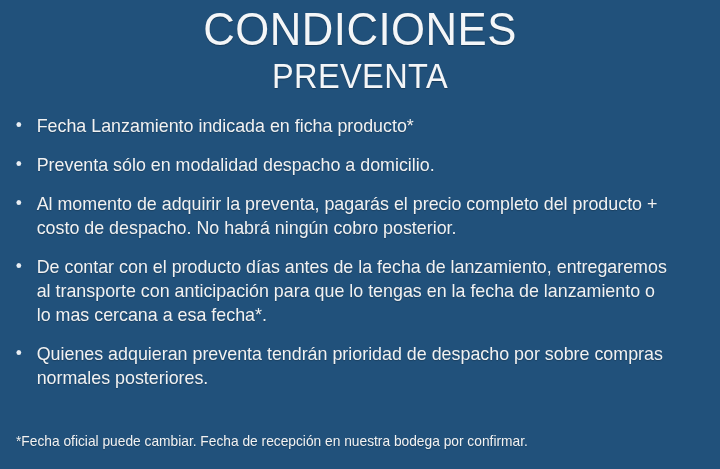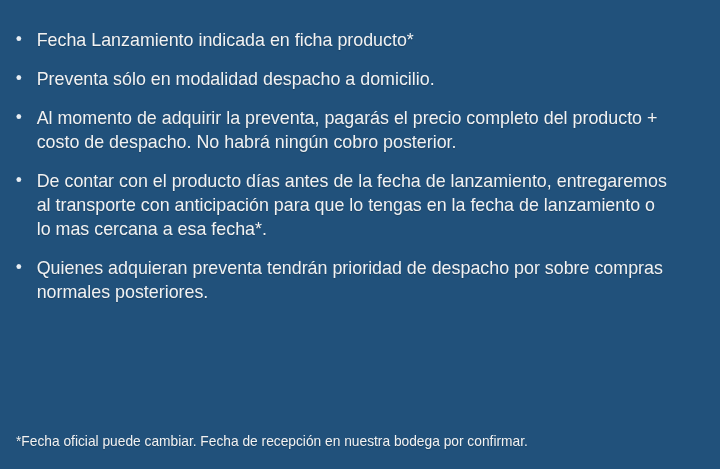--- a/index.html
+++ b/index.html
@@ -55,21 +55,21 @@
     color: #f4f6f8;
     transform: scaleX(0.93);
     transform-origin: center top;
     text-shadow: 0 1px 1px rgba(0, 0, 0, 0.28);
     margin: 2px 0 0 0;
   }
 
   
   .bullet-list {
     list-style: none;
-    margin: 28px 0 0 0;
+    margin: 19px 0 0 0;
     padding: 0 26px 0 0;
   }
 
   .bullet-item {
     position: relative;
     padding-left: 38px;
     margin-bottom: 15px;
     font-size: 18.5px;
     font-weight: 400;
     line-height: 1.30;
@@ -110,20 +110,24 @@
     transform: scaleX(0.97);
     transform-origin: left bottom;
     text-shadow: 0 1px 1px rgba(0, 0, 0, 0.22);
   }
 </style>
 </head>
 <body>
 
 <div class="slide">
 
+  <div class="title-block">
+    <h1 class="slide-title">CONDICIONES</h1>
+    <h2 class="slide-subtitle">PREVENTA</h2>
+  </div>
 
   <ul class="bullet-list">
     <li class="bullet-item">
       <span class="bullet-marker"></span>
       <span class="bullet-text">Fecha Lanzamiento indicada en ficha producto*</span>
     </li>
     <li class="bullet-item">
       <span class="bullet-marker"></span>
       <span class="bullet-text">Preventa sólo en modalidad despacho a domicilio.</span>
     </li>

